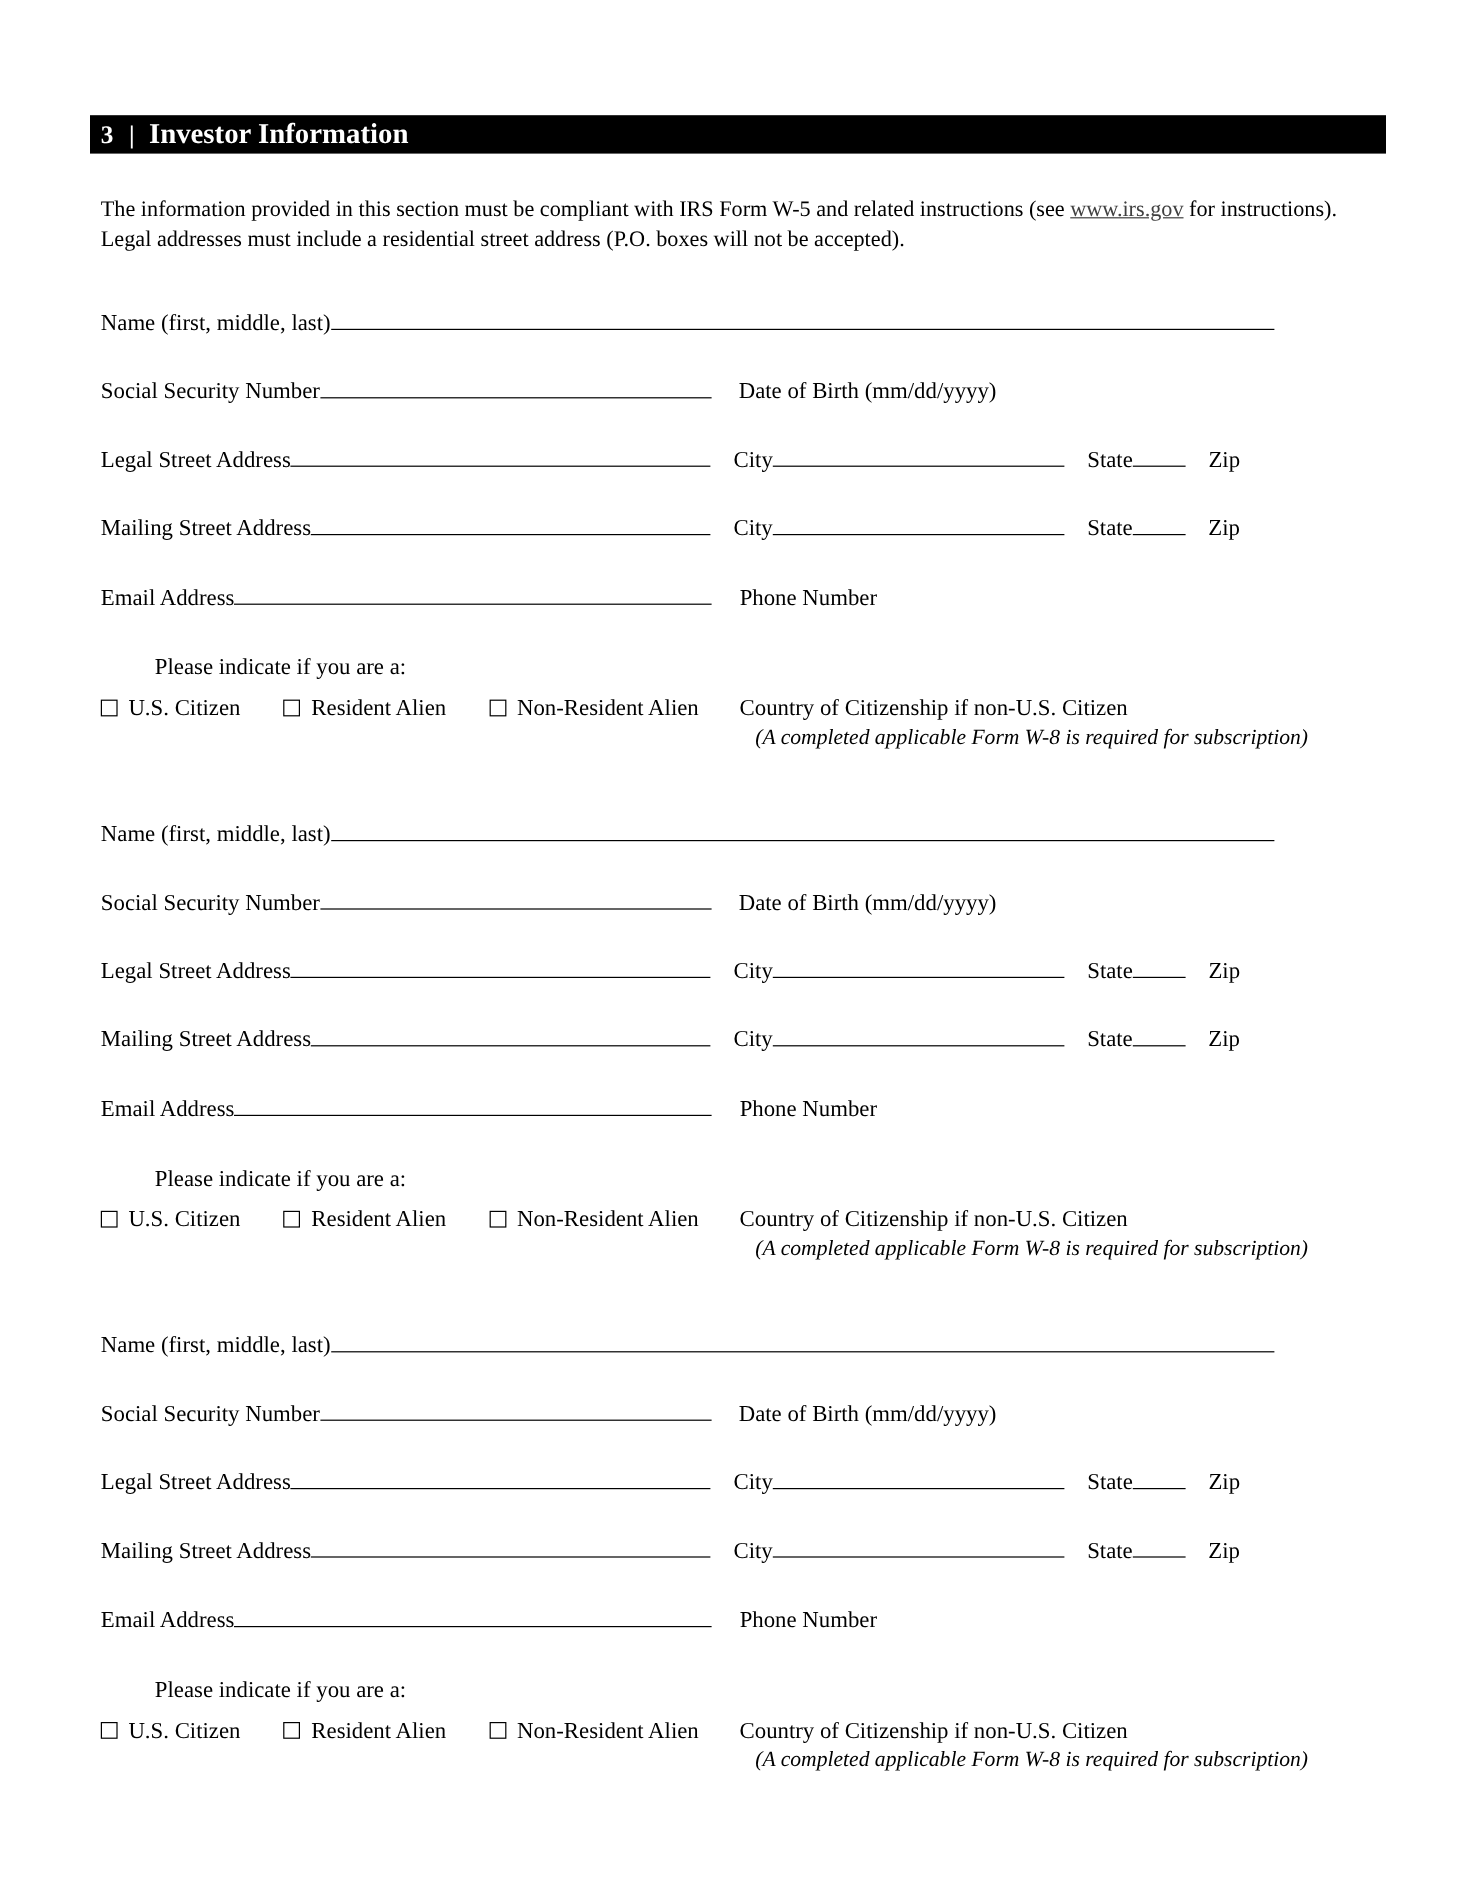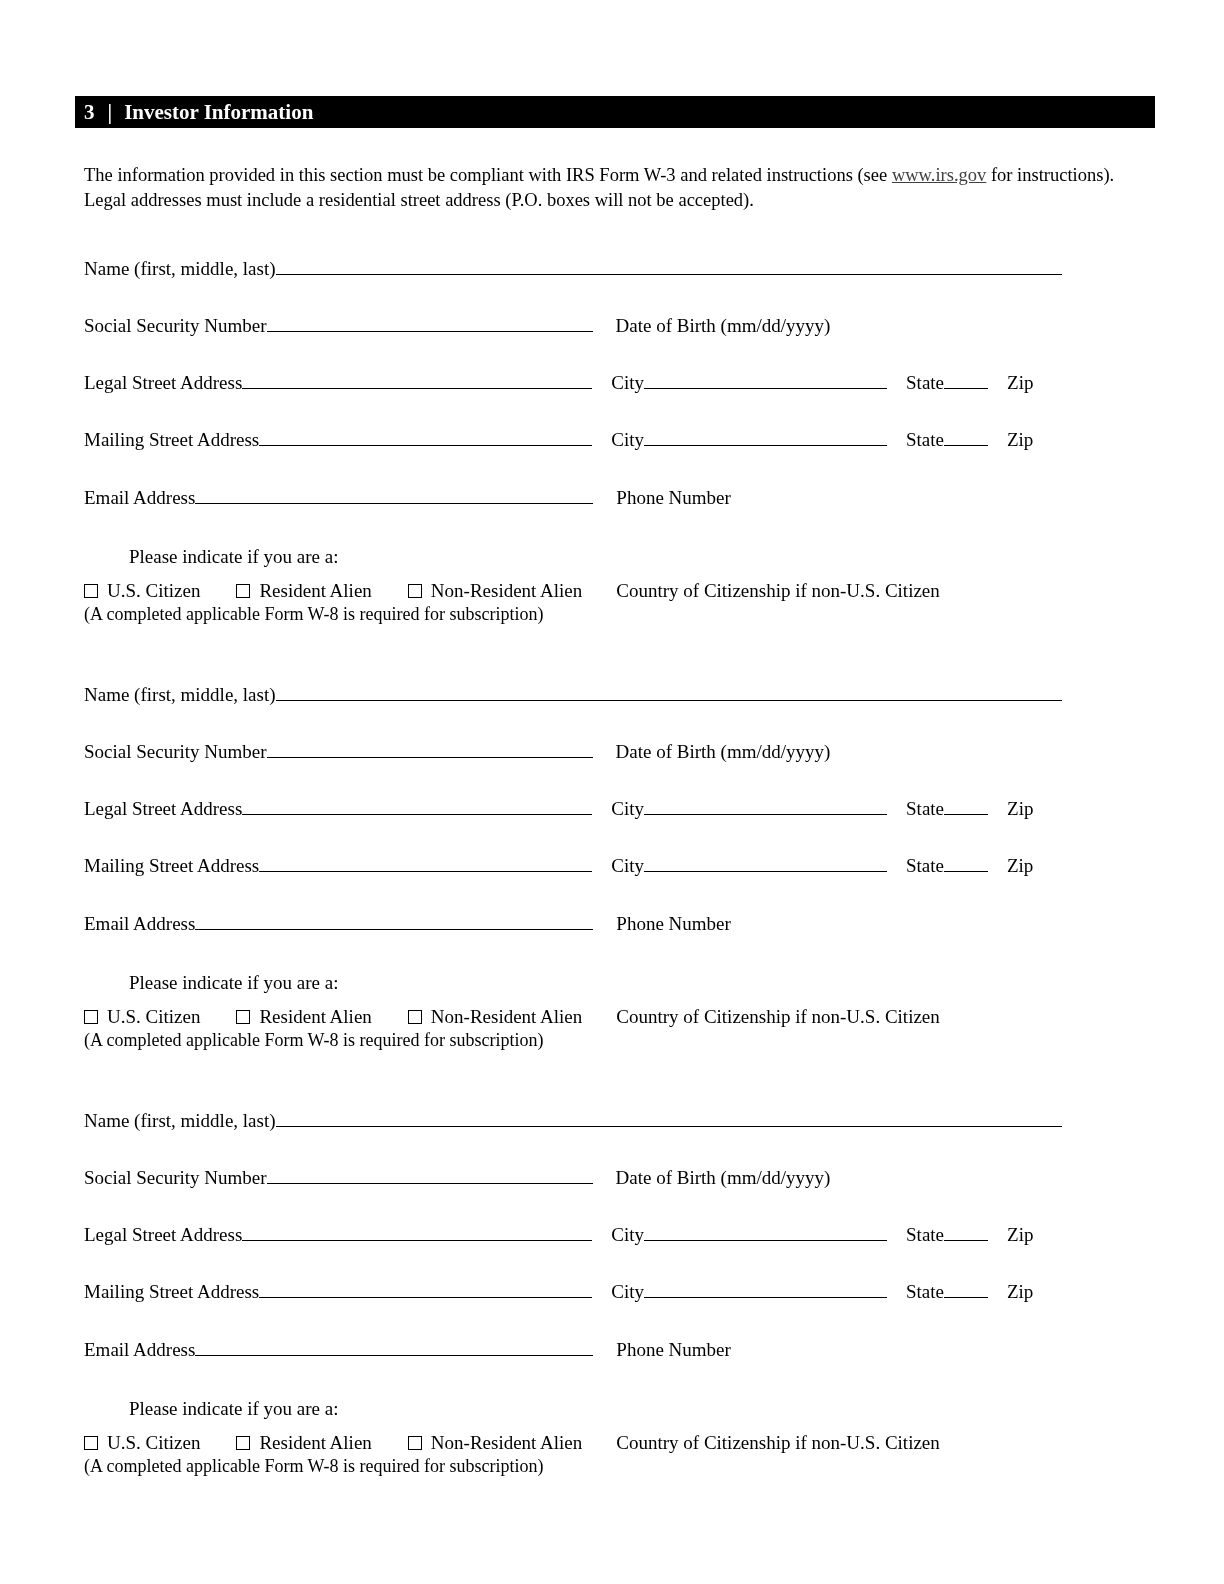--- a/index.html
+++ b/index.html
@@ -41,21 +41,21 @@
     line-height: 1;
   }
   .section-bar .sec-pipe {
     font-weight: bold;
     font-size: 21px;
     line-height: 1;
     padding: 0 12px 0 13px;
   }
   .section-bar .sec-title {
     font-weight: bold;
-    font-size: 21px;
+    font-size: 24px;
     line-height: 1;
   }
   
   .intro {
     position: absolute;
     left: 84px;
     top: 144px;
     width: 1060px;
     font-size: 18.5px;
     line-height: 25px;
@@ -148,36 +148,38 @@
     vertical-align: baseline;
   }
   .cb-item { display: inline-block; }
   .cb-gap1 { display: inline-block; width: 36px; }
   .cb-gap2 { display: inline-block; width: 36px; }
   .cb-gap3 { display: inline-block; width: 34px; }
   .w8note {
     position: absolute;
     left: 84px;
     width: 1006px;
+    text-align: right;
     font-size: 18px;
+    font-style: italic;
     white-space: nowrap;
   }
 </style>
 </head>
 <body>
 
 <div class="page">
 
   <div class="section-bar">
     <span class="sec-num">3</span>
     <span class="sec-pipe">|</span>
     <span class="sec-title">Investor Information</span>
   </div>
 
-  <p class="intro"><span>The information provided in this section must be compliant with IRS Form W-3 and related instructions (see </span><span class="link">www.irs.gov</span><span> for instructions). Legal addresses must include a residential street address (P.O. boxes will not be accepted).</span></p>
+  <p class="intro"><span>The information provided in this section must be compliant with IRS Form W-5 and related instructions (see </span><span class="link">www.irs.gov</span><span> for instructions). Legal addresses must include a residential street address (P.O. boxes will not be accepted).</span></p>
 
   <div class="block" style="top:210px;height:420px;">
 
     <div class="row" style="top:48px;"><span class="lbl">Name (first, middle, last)</span><span class="blank blank-name"></span></div>
 
     <div class="row" style="top:105px;"><span class="lbl">Social Security Number</span><span class="blank blank-ssn"></span><span class="gap-dob"></span><span class="lbl">Date of Birth (mm/dd/yyyy)</span></div>
 
     <div class="row" style="top:162px;"><span class="lbl">Legal Street Address</span><span class="blank blank-street"></span><span class="gap-md"></span><span class="lbl">City</span><span class="blank blank-city"></span><span class="gap-md"></span><span class="lbl">State</span><span class="blank blank-state"></span><span class="gap-md"></span><span class="lbl">Zip</span></div>
 
     <div class="row" style="top:219px;"><span class="lbl">Mailing Street Address</span><span class="blank blank-mstreet"></span><span class="gap-md"></span><span class="lbl">City</span><span class="blank blank-city"></span><span class="gap-md"></span><span class="lbl">State</span><span class="blank blank-state"></span><span class="gap-md"></span><span class="lbl">Zip</span></div>

